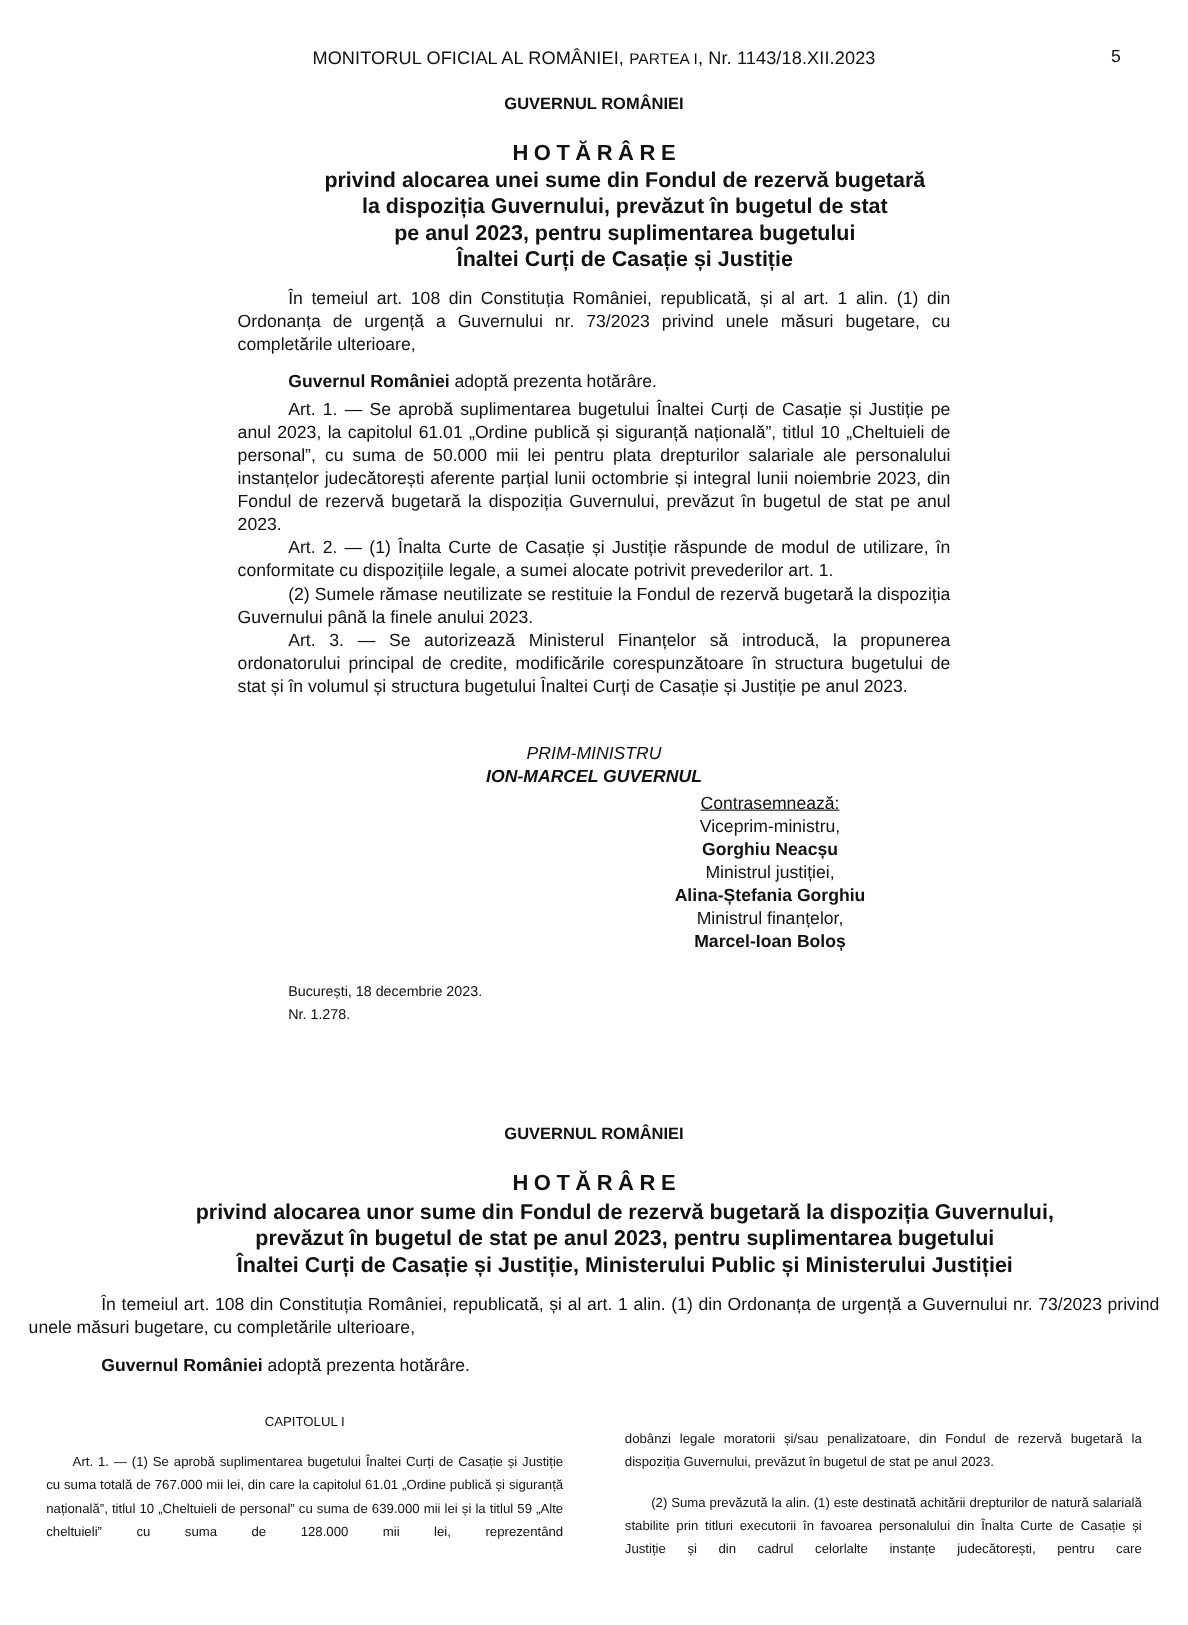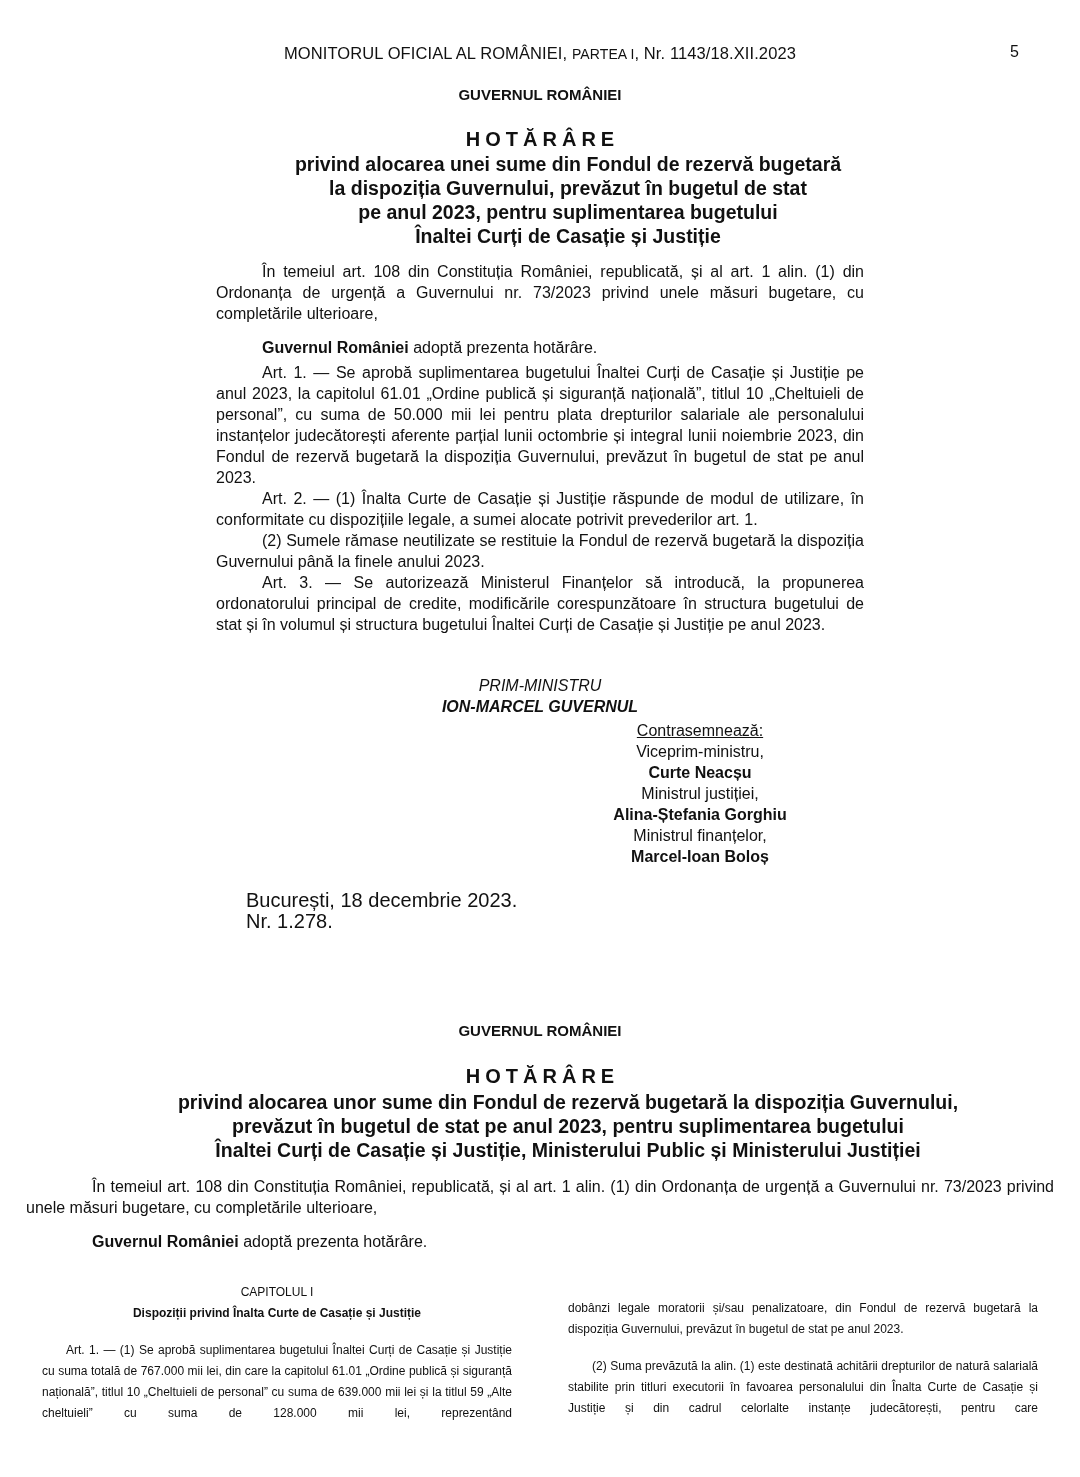--- a/index.html
+++ b/index.html
@@ -55,47 +55,46 @@
   <p class="indent">Art. 3. — Se autorizează Ministerul Finanțelor să introducă, la propunerea ordonatorului principal de credite, modificările corespunzătoare în structura bugetului de stat și în volumul și structura bugetului Înaltei Curți de Casație și Justiție pe anul 2023.</p>
 </div>
 
 <div class="abs sig" style="left:340px; top:675px; width:400px;font-style:italic;">
   <div>PRIM-MINISTRU</div>
   <div class="b">ION-MARCEL GUVERNUL</div>
 </div>
 <div class="abs sig" style="left:580px; top:720px; width:240px;">
   <div class="u">Contrasemnează:</div>
   <div>Viceprim-ministru,</div>
-  <div class="b">Curte Neacșu</div>
+  <div class="b">Gorghiu Neacșu</div>
   <div>Ministrul justiției,</div>
   <div class="b">Alina-Ștefania Gorghiu</div>
   <div>Ministrul finanțelor,</div>
   <div class="b">Marcel-Ioan Boloș</div>
 </div>
 
-<div class="abs" style="left:246px; top:890px; font-size:20px; line-height:21px;">
+<div class="abs" style="left:262px; top:890px; font-size:13px; line-height:21px;">
   <div>București, 18 decembrie 2023.</div>
   <div>Nr. 1.278.</div>
 </div>
 
 <div class="abs center gov" style="left:0; top:1022px; width:1080px;">GUVERNUL ROMÂNIEI</div>
 <div class="abs center hot" style="left:0; top:1065px; width:1085px;">HOTĂRÂRE</div>
 <div class="abs center title" style="left:0; top:1090px; width:1080px;">
   <div>privind alocarea unor sume din Fondul de rezervă bugetară la dispoziția Guvernului,</div>
   <div>prevăzut în bugetul de stat pe anul 2023, pentru suplimentarea bugetului</div>
   <div>Înaltei Curți de Casație și Justiție, Ministerului Public și Ministerului Justiției</div>
 </div>
 
 <div class="abs para" style="left:26px; top:1176px; width:1028px;">
   <p class="indent" style="text-indent:66px;">În temeiul art. 108 din Constituția României, republicată, și al art. 1 alin. (1) din Ordonanța de urgență a Guvernului nr. 73/2023 privind unele măsuri bugetare, cu completările ulterioare,</p>
   <p style="text-indent:66px; margin-top:13px;"><span class="b">Guvernul României</span><span> adoptă prezenta hotărâre.</span></p>
 </div>
 
 <div class="abs col" style="left:26px; top:1282px; width:502px;">
   <div class="center">CAPITOLUL I</div>
-  <div class="center b">Dispoziții privind Înalta Curte de Casație și Justiție</div>
   <p class="indent2 last-line">Art. 1. — (1) Se aprobă suplimentarea bugetului Înaltei Curți de Casație și Justiție cu suma totală de 767.000 mii lei, din care la capitolul 61.01 „Ordine publică și siguranță națională”, titlul 10 „Cheltuieli de personal” cu suma de 639.000 mii lei și la titlul 59 „Alte cheltuieli” cu suma de 128.000 mii lei, reprezentând</p>
 </div>
 
 <div class="abs col" style="left:552px; top:1282px; width:502px;">
   <p>dobânzi legale moratorii și/sau penalizatoare, din Fondul de rezervă bugetară la dispoziția Guvernului, prevăzut în bugetul de stat pe anul 2023.</p>
   <p class="indent2 last-line">(2) Suma prevăzută la alin. (1) este destinată achitării drepturilor de natură salarială stabilite prin titluri executorii în favoarea personalului din Înalta Curte de Casație și Justiție și din cadrul celorlalte instanțe judecătorești, pentru care</p>
 </div>
 
 </body></html>

